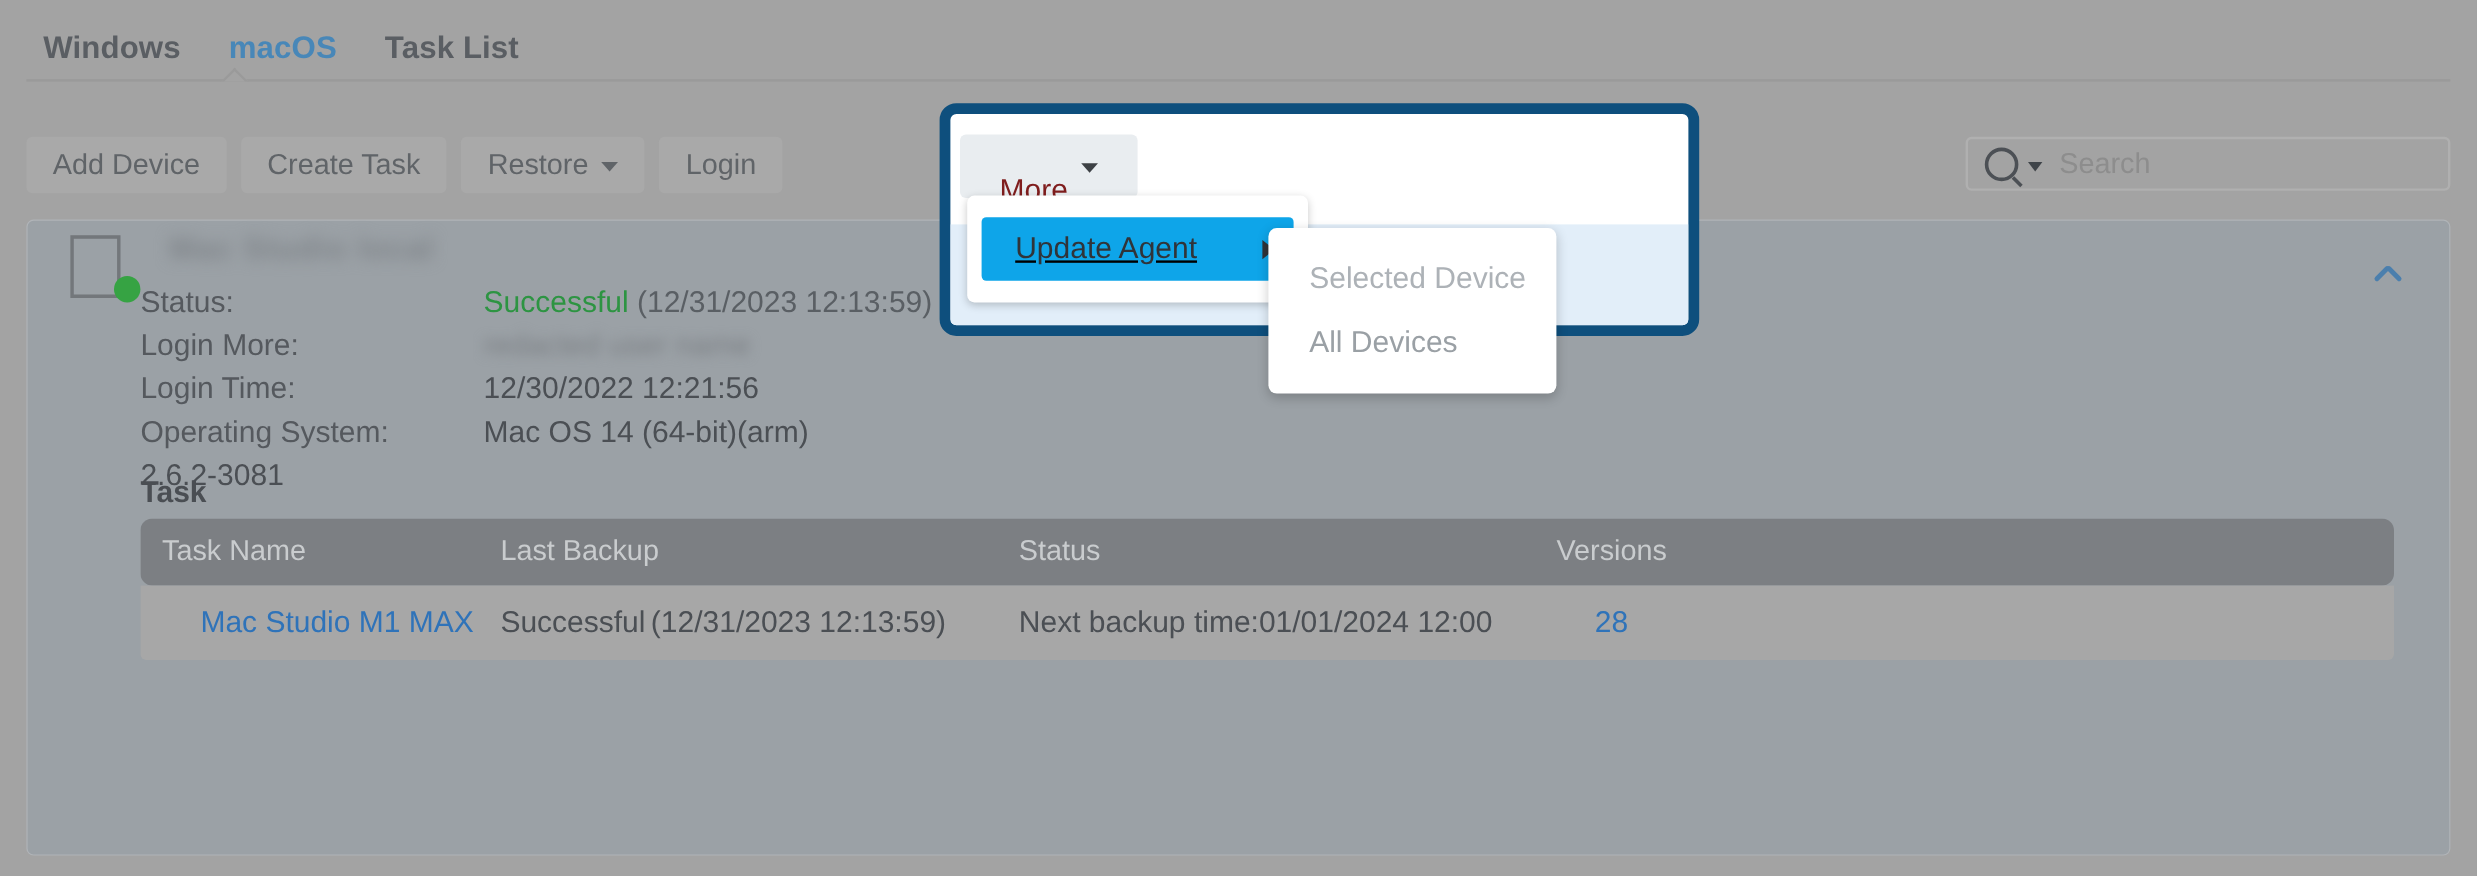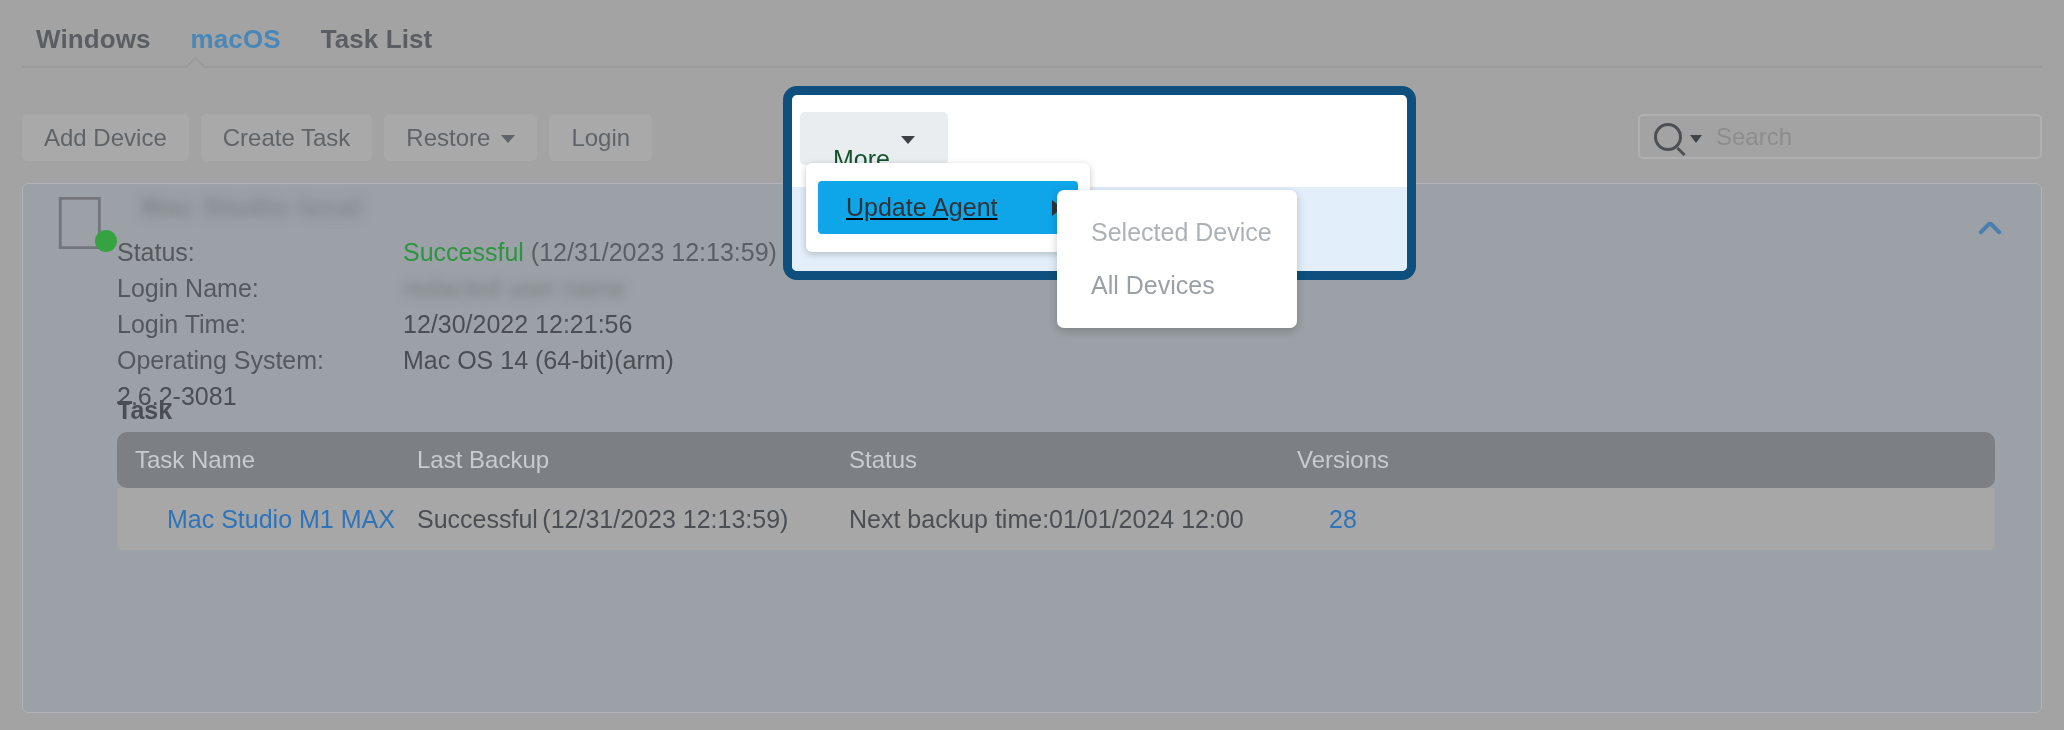--- a/index.html
+++ b/index.html
@@ -291,21 +291,21 @@
     width: 148px; height: 53px;
     background: #e9edf0;
     border-radius: 5px;
     display: flex;
     align-items: center;
     justify-content: center;
     gap: 11px;
   }
   .more-btn .lbl {
     font-size: 25px;
-    color: #14532d;
+    color: #7f1d1d;
     margin-top: 41px;
   }
   .more-btn .caret-down { border-top-color: #3d4145; }
 
   .dropdown {
     position: absolute;
     left: 806px; top: 163px;
     width: 284px; height: 53px;
     background: #ffffff;
     border-radius: 6px;
@@ -406,21 +406,21 @@
 
       <div class="info-row">
         <div class="info-label">Status:</div>
         <div class="info-value">
           <span class="ok">Successful</span>
           <span class="muted">(12/31/2023 12:13:59)</span>
         </div>
       </div>
 
       <div class="info-row">
-        <div class="info-label">Login Name:</div>
+        <div class="info-label">Login More:</div>
         <div class="info-value blurred">redacted user name</div>
       </div>
 
       <div class="info-row">
         <div class="info-label">Login Time:</div>
         <div class="info-value">12/30/2022 12:21:56</div>
       </div>
 
       <div class="info-row">
         <div class="info-label">Operating System:</div>

